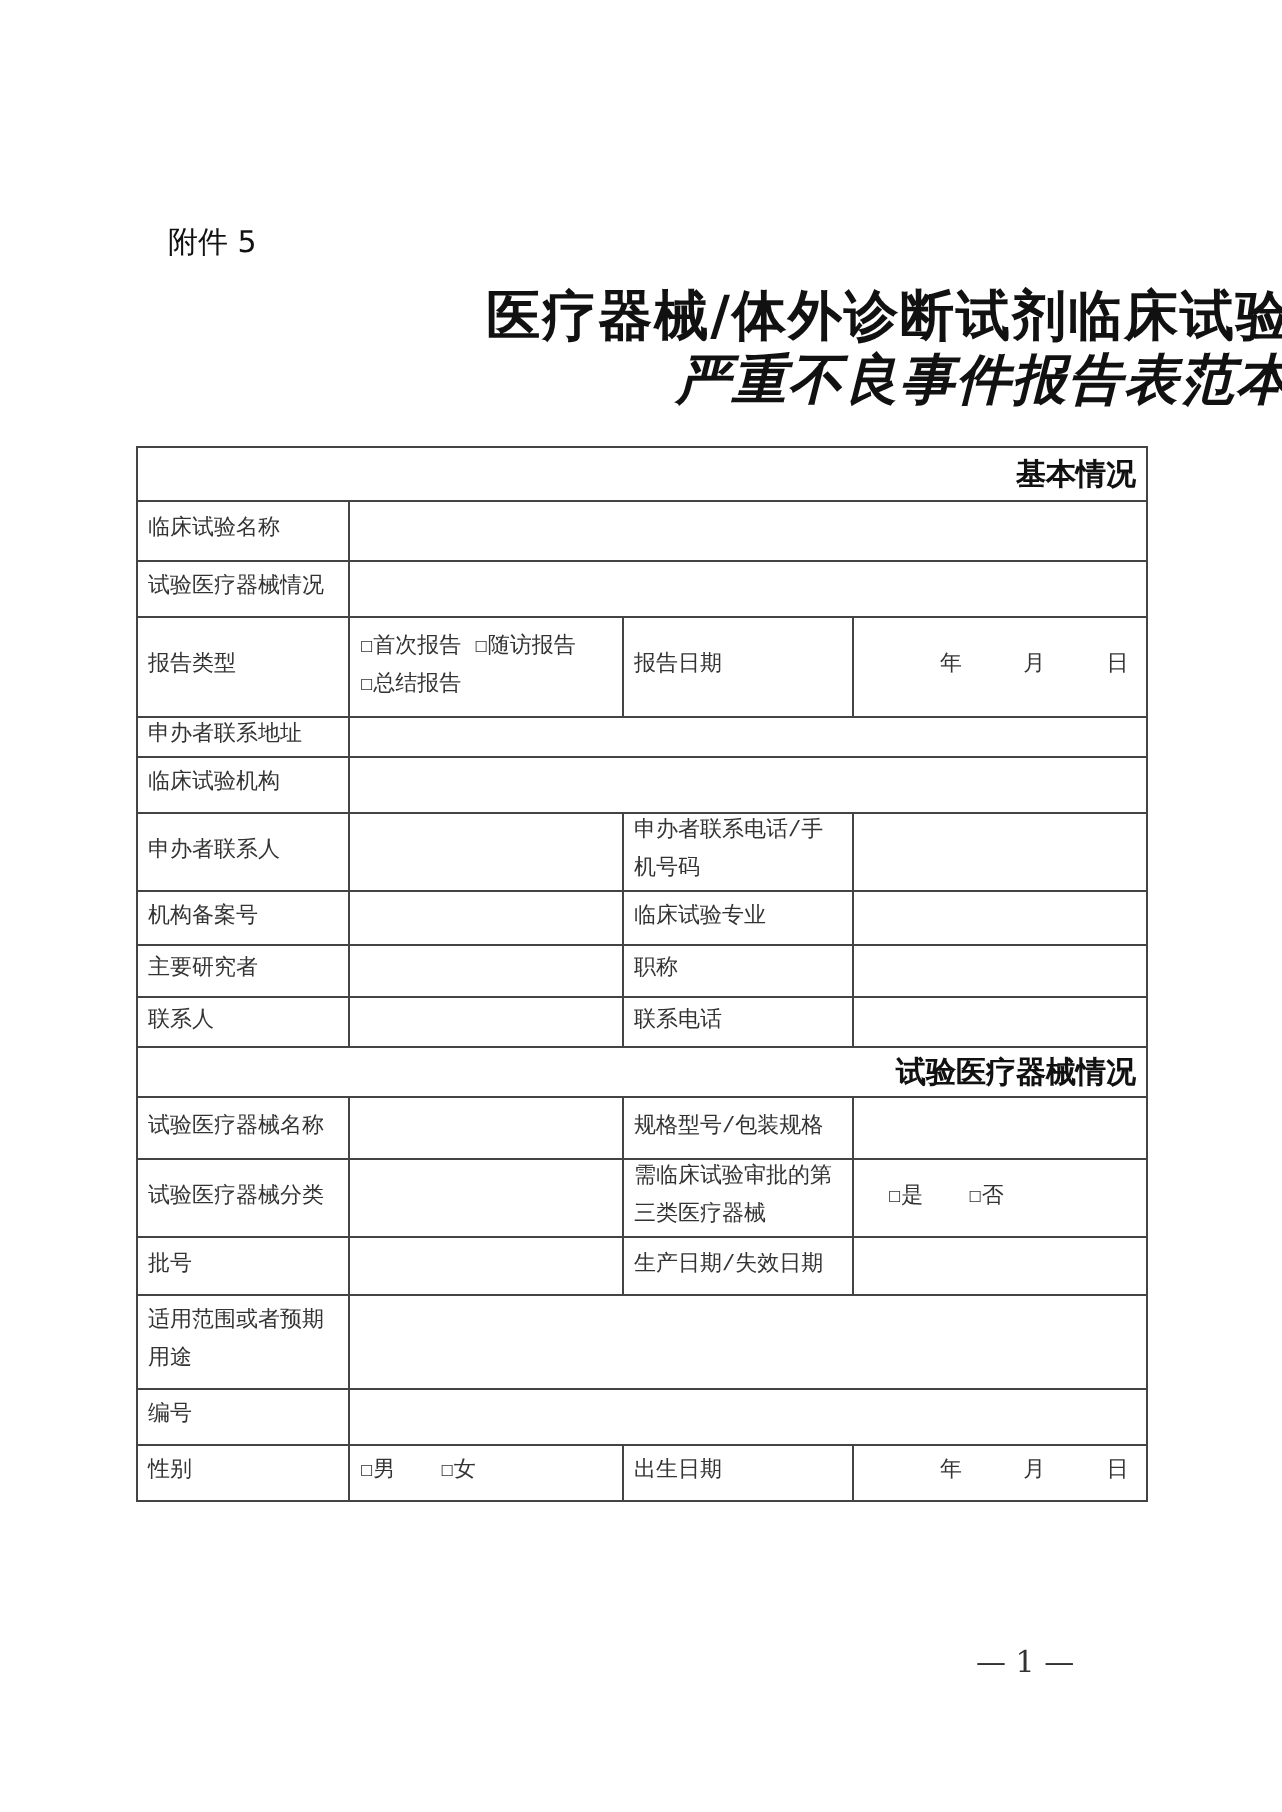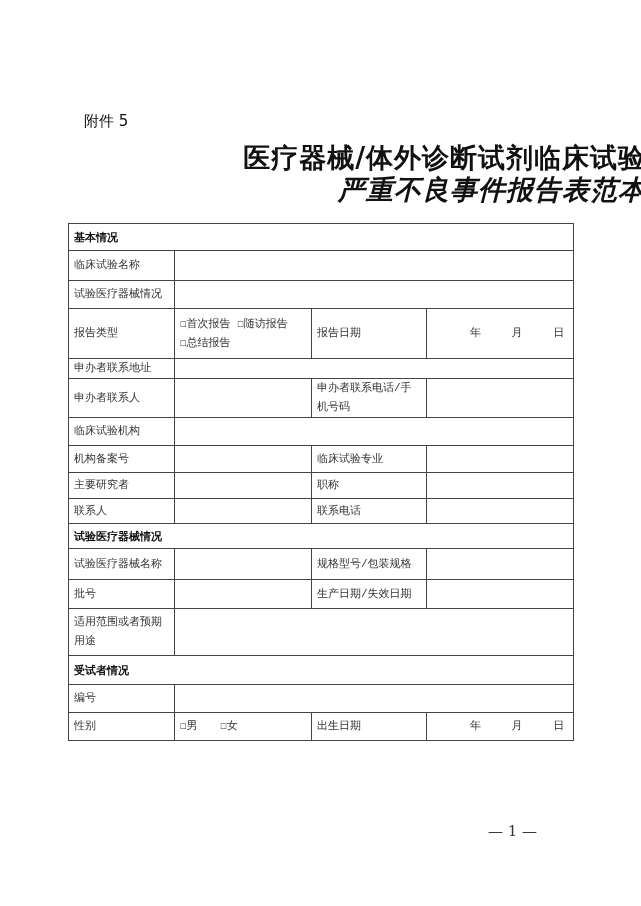--- a/index.html
+++ b/index.html
@@ -3,21 +3,21 @@
 <meta charset="utf-8">
 <style>
   html, body { margin:0; padding:0; background:#ffffff; }
   body { width:641px; height:906px; position:relative; overflow:hidden; font-family:"DejaVu Serif", serif; color:#222; }
   .attach { position:absolute; left:84px; top:112px; font-family:"DejaVu Sans", sans-serif; font-size:15px; color:#111; }
   .title { position:absolute; left:5px; width:641px; text-align:right; font-family:"DejaVu Serif", serif; font-weight:bold; font-size:27px; color:#111; letter-spacing:1px; }
   .t1 { top:140px; }
   .t2 { top:172px;font-style:italic; }
   table { position:absolute; left:68px; top:223px; width:505px; border-collapse:collapse; table-layout:fixed; }
   td { border:1.5px solid #444; font-size:11px; padding:0 5px; color:#333; vertical-align:middle; line-height:19px;font-family:Liberation Mono, monospace; }
-  td.sec { text-align:left; font-weight:bold; font-family:"DejaVu Sans", sans-serif; font-size:11px; color:#111; }
+  td.sec { text-align:right; font-weight:bold; font-family:"DejaVu Sans", sans-serif; font-size:15px; color:#111; }
   .date span { display:inline-block; }
   .page-num { position:absolute; left:488px; top:822px; font-size:15px; color:#333; font-family:"DejaVu Serif", serif; }
 </style>
 </head>
 <body>
 
 <div class="attach">附件 5</div>
 <div class="title t1">医疗器械/体外诊断试剂临床试验</div>
 <div class="title t2">严重不良事件报告表范本</div>
 
@@ -51,29 +51,29 @@
     <td class="date">
       <span style="margin-left:38px">年</span>
       <span style="margin-left:24px">月</span>
       <span style="margin-left:24px">日</span>
     </td>
   </tr>
   <tr style="height:14px">
     <td>申办者联系地址</td>
     <td colspan="3"></td>
   </tr>
+  <tr style="height:28px">
+    <td>临床试验机构</td>
+    <td colspan="3"></td>
+  </tr>
   <tr style="height:34px">
     <td>申办者联系人</td>
     <td></td>
     <td>申办者联系电话/手机号码</td>
     <td></td>
-  </tr>
-  <tr style="height:28px">
-    <td>临床试验机构</td>
-    <td colspan="3"></td>
   </tr>
   <tr style="height:27px">
     <td>机构备案号</td>
     <td></td>
     <td>临床试验专业</td>
     <td></td>
   </tr>
   <tr style="height:26px">
     <td>主要研究者</td>
     <td></td>
@@ -88,33 +88,39 @@
   </tr>
   <tr style="height:25px">
         <td colspan="4" class="sec">试验医疗器械情况</td>
       </tr>
   <tr style="height:31px">
     <td>试验医疗器械名称</td>
     <td></td>
     <td>规格型号/包装规格</td>
     <td></td>
   </tr>
+  <tr style="height:33px">
+    <td>试验医疗器械分类</td>
+    <td></td>
+    <td>需临床试验审批的第三类医疗器械</td>
+    <td>
+      <span style="margin-left:12px">☐是</span>
+      <span style="margin-left:16px">☐否</span>
+    </td>
+  </tr>
   <tr style="height:29px">
     <td>批号</td>
     <td></td>
     <td>生产日期/失效日期</td>
     <td></td>
   </tr>
   <tr style="height:47px">
     <td>适用范围或者预期用途</td>
     <td colspan="3"></td>
   </tr>
-  <tr style="height:29px">
-        <td colspan="4" class="sec">受试者情况</td>
-      </tr>
   <tr style="height:28px">
     <td>编号</td>
     <td colspan="3"></td>
   </tr>
   <tr style="height:28px">
     <td>性别</td>
     <td>
       <span>☐男</span>
       <span style="margin-left:16px">☐女</span>
     </td>

